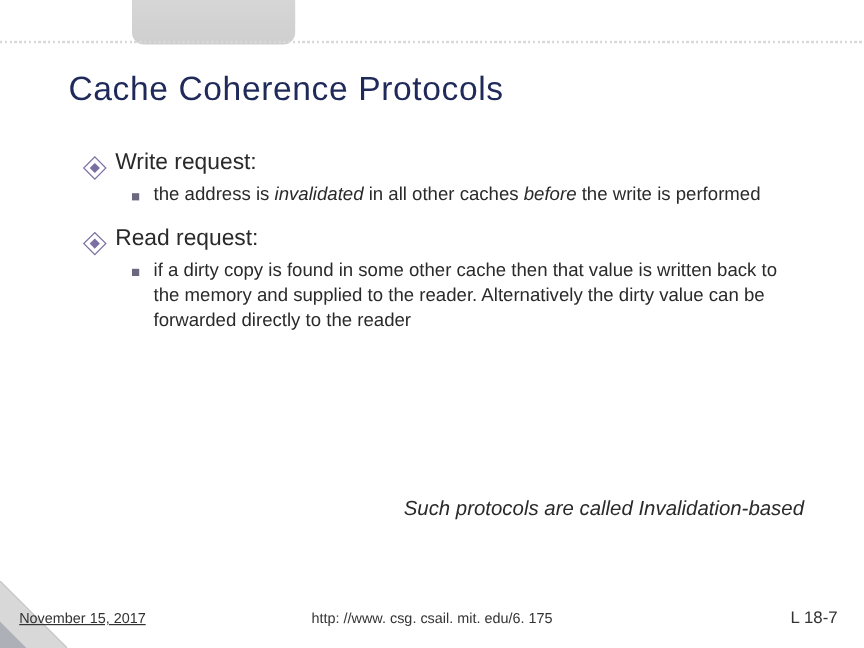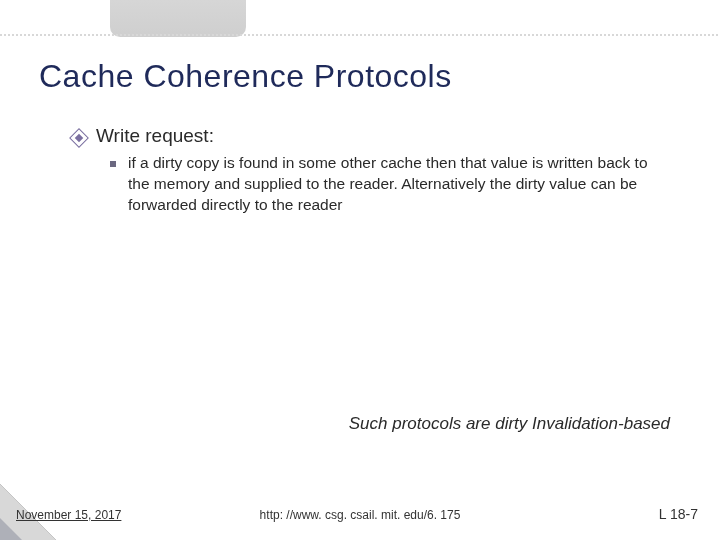--- a/index.html
+++ b/index.html
@@ -27,34 +27,34 @@
     height: 37px;
     background: linear-gradient(#d6d6d6, #cfcfcf);
     border-top-left-radius: 0;
     border-top-right-radius: 0;
     border-bottom-left-radius: 10px;
     border-bottom-right-radius: 10px;
   }
   .title {
     position: absolute;
     top: 58px;
-    left: 39px;
-    font-size: 32px;
+    left: 57px;
+    font-size: 28px;
     color: #1f2a5a;
     letter-spacing: 0.5px;
   }
   .content {
     position: absolute;
     top: 125px;
     left: 72px;
     right: 40px;
   }
   .lvl1 {
     display: flex;
-    align-items: flex-start;
+    align-items: flex-end;
     margin-bottom: 6px;
   }
   .lvl1-bullet {
     width: 14px;
     height: 14px;
     margin-top: 6px;
     margin-right: 10px;
     position: relative;
     flex-shrink: 0;
   }
@@ -143,31 +143,41 @@
 <div class="top-rule"></div>
 
 <div class="title">Cache Coherence Protocols</div>
 
 <div class="content">
 
   <div class="lvl1">
     <div class="lvl1-bullet"></div>
     <div class="lvl1-text">Write request:</div>
   </div>
+  <div class="lvl2">
+    <div class="lvl2-bullet"></div>
+    <div class="lvl2-text">
+      <span>the address is </span><span class="it">invalidated</span><span> in all other caches </span><span class="it">before</span><span> the write is performed</span>
+    </div>
+  </div>
 
+  <div class="lvl1">
+    <div class="lvl1-bullet"></div>
+    <div class="lvl1-text">Read request:</div>
+  </div>
   <div class="lvl2">
     <div class="lvl2-bullet"></div>
     <div class="lvl2-text">
       <span>if a dirty copy is found in some other cache then that value is written back to the memory and supplied to the reader. Alternatively the dirty value can be forwarded directly to the reader</span><span class="it"></span><span></span><span class="it"></span><span></span>
     </div>
   </div>
 
 </div>
 
-<div class="tagline">Such protocols are dirty Invalidation-based</div>
+<div class="tagline">Such protocols are called Invalidation-based</div>
 
 <svg class="corner" viewBox="0 0 56 56">
   <path d="M0 0 L0 56 L56 56 Z" fill="#d8d8d8"></path>
   <path d="M0 34 L0 56 L22 56 Z" fill="#aeb0b8"></path>
   <line x1="0" y1="0" x2="56" y2="56" stroke="#c5c5c5" stroke-width="1"></line>
 </svg>
 
 <div class="footer-date">November 15, 2017</div>
 <div class="footer-url">http: //www. csg. csail. mit. edu/6. 175</div>
 <div class="footer-page">L 18-7</div>

